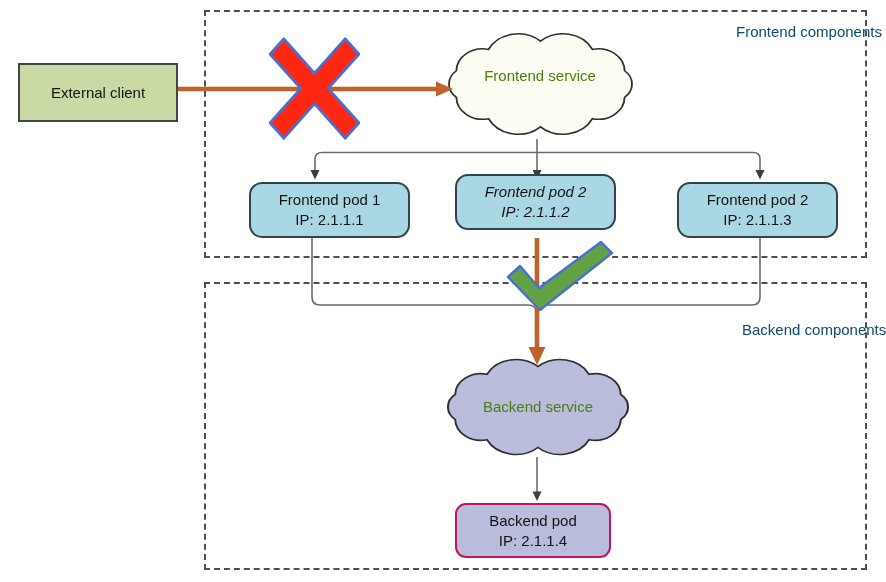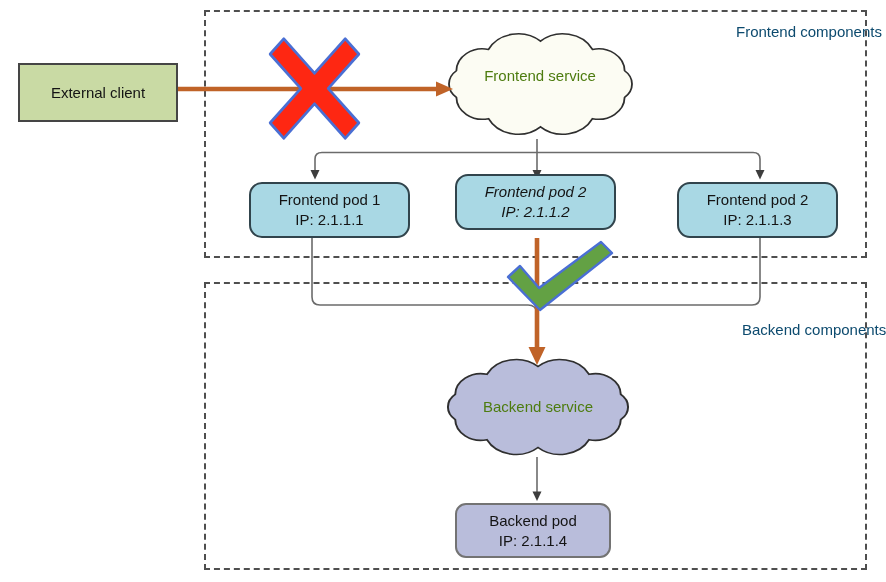--- a/index.html
+++ b/index.html
@@ -67,21 +67,21 @@
     background: var(--frontend-pod-fill, #a9d8e4);
     border: 2px solid #31444c;
     border-radius: 13px;
   }
   #frontend-pod-1 { left: 249px; top: 182px; }
   #frontend-pod-2 { left: 455px; top: 174px; font-style: italic; }
   #frontend-pod-3 { left: 677px; top: 182px; }
   #backend-pod {
     left: 455px; top: 503px; width: 156px; height: 55px;
     background: var(--backend-fill, #b9bddb);
-    border: 2px solid #737373;
+    border: 2px solid #be185d;
     border-radius: 11px;
   }
 
   .cloud-text {
     position: absolute;
     z-index: 2;
     width: 180px;
     text-align: center;
     font-size: 15px;
     line-height: 20px;

